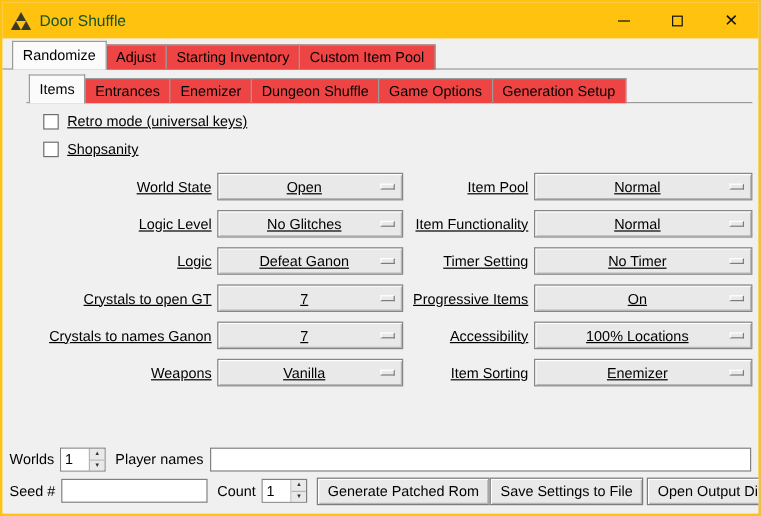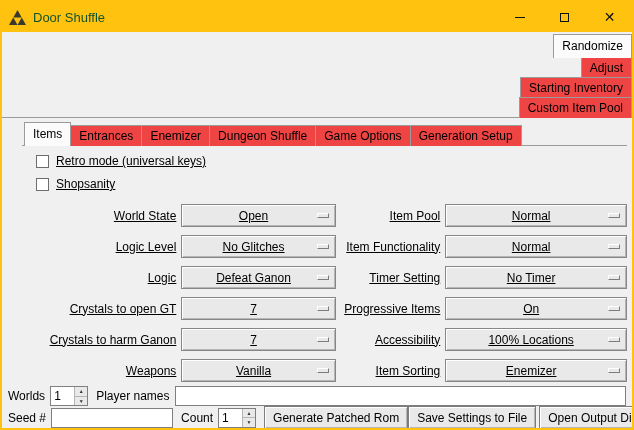--- a/index.html
+++ b/index.html
@@ -44,21 +44,21 @@
     padding: 3px 8px 3px;
     margin-right: 0; margin-bottom: -1px;
     position: relative; white-space: nowrap; cursor: default;
   }
   .tab + .tab { margin-left: -1px; }
   .tab.active {
     background: #fbfbfb;
     padding-top: 4px; padding-bottom: 5px;
     z-index: 2;
   }
-  .outer-tabs { padding-left: 18px; margin-top: 2px; flex-direction: column; }
+  .outer-tabs { padding-left: 8px; margin-top: 2px; }
   .inner-wrap { margin: 4px 5px 0 20px; flex: 1; display: flex; flex-direction: column; }
   .inner-tabs { padding-left: 2px; }
 
   
   .pane { padding-top: 8px; text-decoration: underline; }
   .check-row { display: flex; align-items: center; margin: 0 0 9px 14px; }
   .checkbox {
     width: 13px; height: 13px; background: #fff;
     border: 1px solid #6d6d6d; margin-right: 7px; flex: 0 0 13px;
   }
@@ -234,21 +234,21 @@
               <span class="dd-ind"></span>
             </div>
             <div class="lbl right">Progressive Items</div>
             <div class="dropdown dd-right">
               <span class="dd-val">On</span>
               <span class="dd-ind"></span>
             </div>
           </div>
 
           <div class="setting-row">
-            <div class="lbl left">Crystals to harm Ganon</div>
+            <div class="lbl left">Crystals to names Ganon</div>
             <div class="dropdown dd-left">
               <span class="dd-val">7</span>
               <span class="dd-ind"></span>
             </div>
             <div class="lbl right">Accessibility</div>
             <div class="dropdown dd-right">
               <span class="dd-val">100% Locations</span>
               <span class="dd-ind"></span>
             </div>
           </div>

